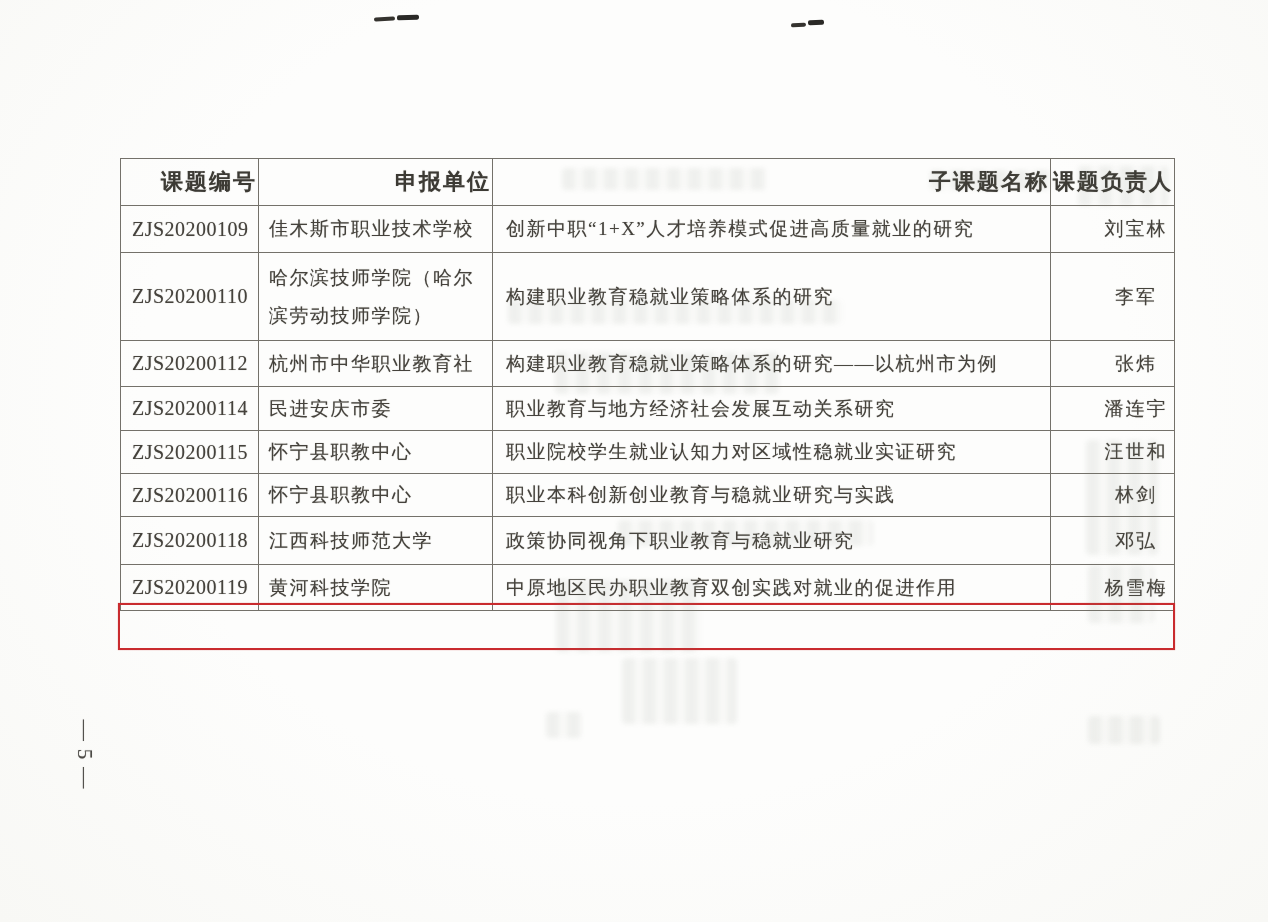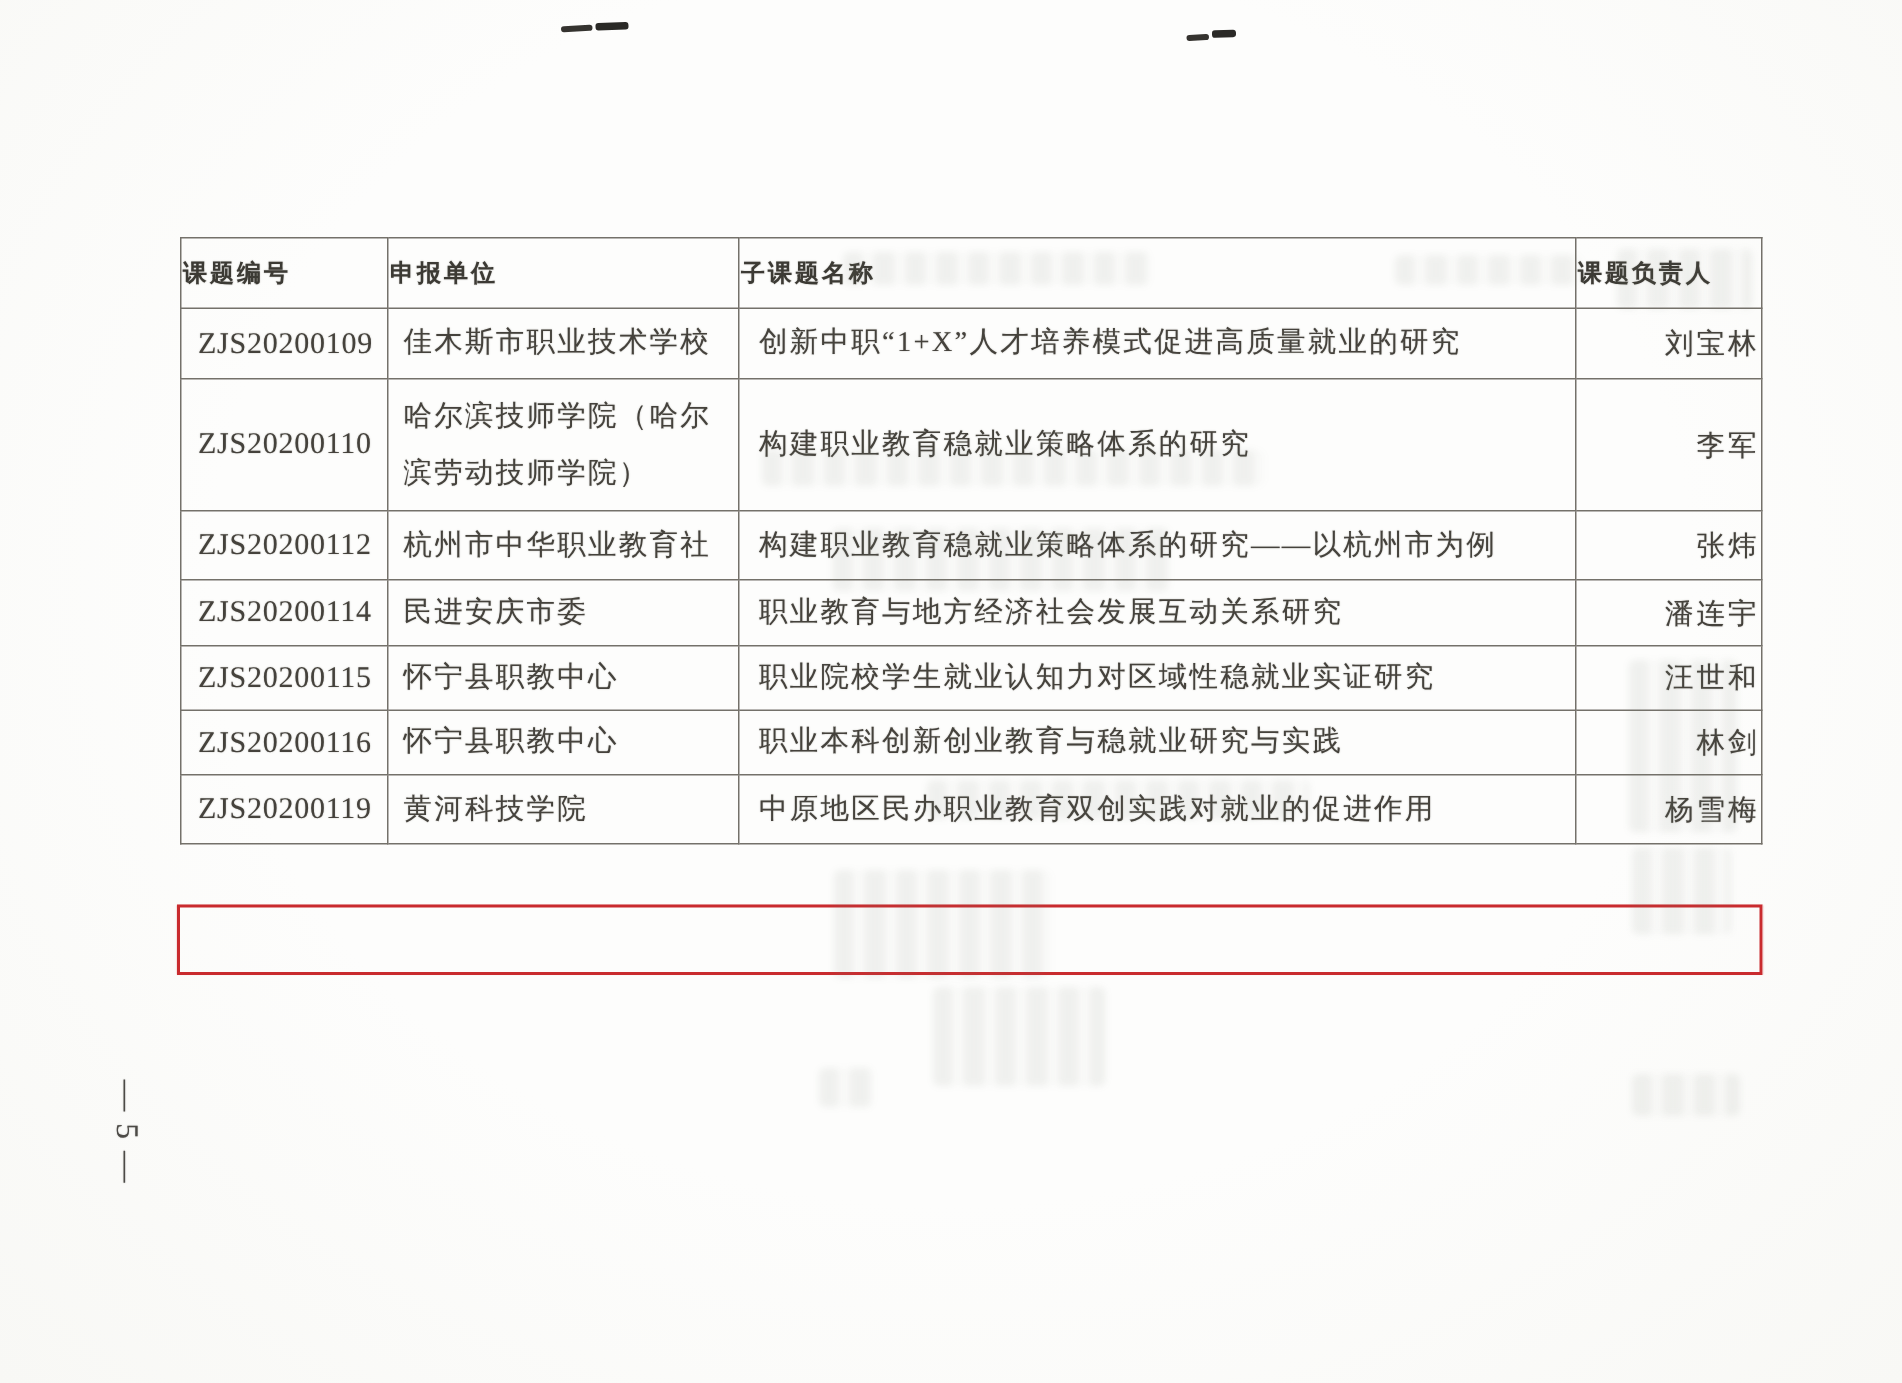--- a/index.html
+++ b/index.html
@@ -22,41 +22,41 @@
     border: 1.5px solid #6a675f;
   }
   .doc-table th, .doc-table td {
     border: 1px solid #74716a;
     color: #45423c;
     text-shadow: 0 0 1px rgba(85, 82, 74, 0.45);
     vertical-align: middle;
     overflow: hidden;
   }
   .doc-table th {
-    font-size: 16px; font-weight: 600;
-    letter-spacing: 2px; text-align: left;
+    font-size: 22px; font-weight: 600;
+    letter-spacing: 2px; text-align: right;
     color: #3c3a34;
   }
   .c-id {
     font-size: 20px; letter-spacing: 0.5px;
     padding-left: 11px; color: #4a473f;
   }
   .c-org {
     font-size: 19px; letter-spacing: 1.5px;
     padding: 2px 6px 2px 10px; line-height: 38px;
     word-break: break-all;
   }
   .c-title {
     font-size: 19px; letter-spacing: 1.5px;
     padding: 2px 8px 2px 13px; line-height: 38px;
     word-break: break-all;
   }
   .c-leader {
     font-size: 19px; letter-spacing: 2px;
-    text-align: right;
+    text-align: center;
     padding-left: 48px;
   }
   
   .highlight-box {
     position: absolute;
     left: 118px; top: 603px;
     width: 1053px; height: 43px;
     border: 2.5px solid #c92b2e;
     box-shadow: 0 0 1px rgba(201, 43, 46, 0.5);
     pointer-events: none;
@@ -159,20 +159,26 @@
         <td class="c-org">怀宁县职教中心</td>
         <td class="c-title">职业院校学生就业认知力对区域性稳就业实证研究</td>
         <td class="c-leader">汪世和</td>
       </tr>
       <tr style="height:43px">
         <td class="c-id">ZJS20200116</td>
         <td class="c-org">怀宁县职教中心</td>
         <td class="c-title">职业本科创新创业教育与稳就业研究与实践</td>
         <td class="c-leader">林剑</td>
       </tr>
+      <tr style="height:48px">
+        <td class="c-id">ZJS20200118</td>
+        <td class="c-org">江西科技师范大学</td>
+        <td class="c-title">政策协同视角下职业教育与稳就业研究</td>
+        <td class="c-leader">邓弘</td>
+      </tr>
       <tr style="height:46px">
         <td class="c-id">ZJS20200119</td>
         <td class="c-org">黄河科技学院</td>
         <td class="c-title">中原地区民办职业教育双创实践对就业的促进作用</td>
         <td class="c-leader">杨雪梅</td>
       </tr>
     </tbody>
   </table>
 
   <div class="highlight-box"></div>

